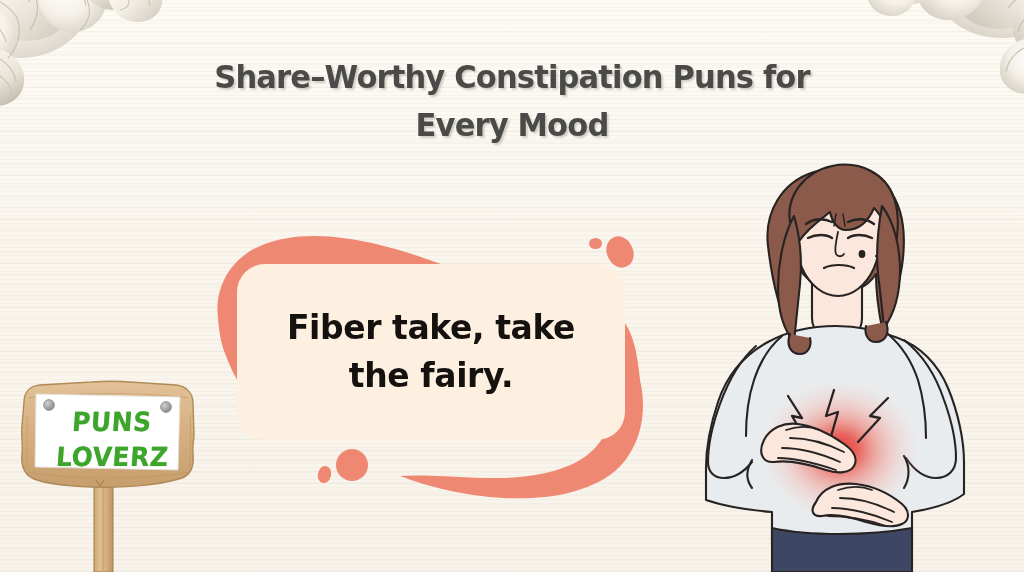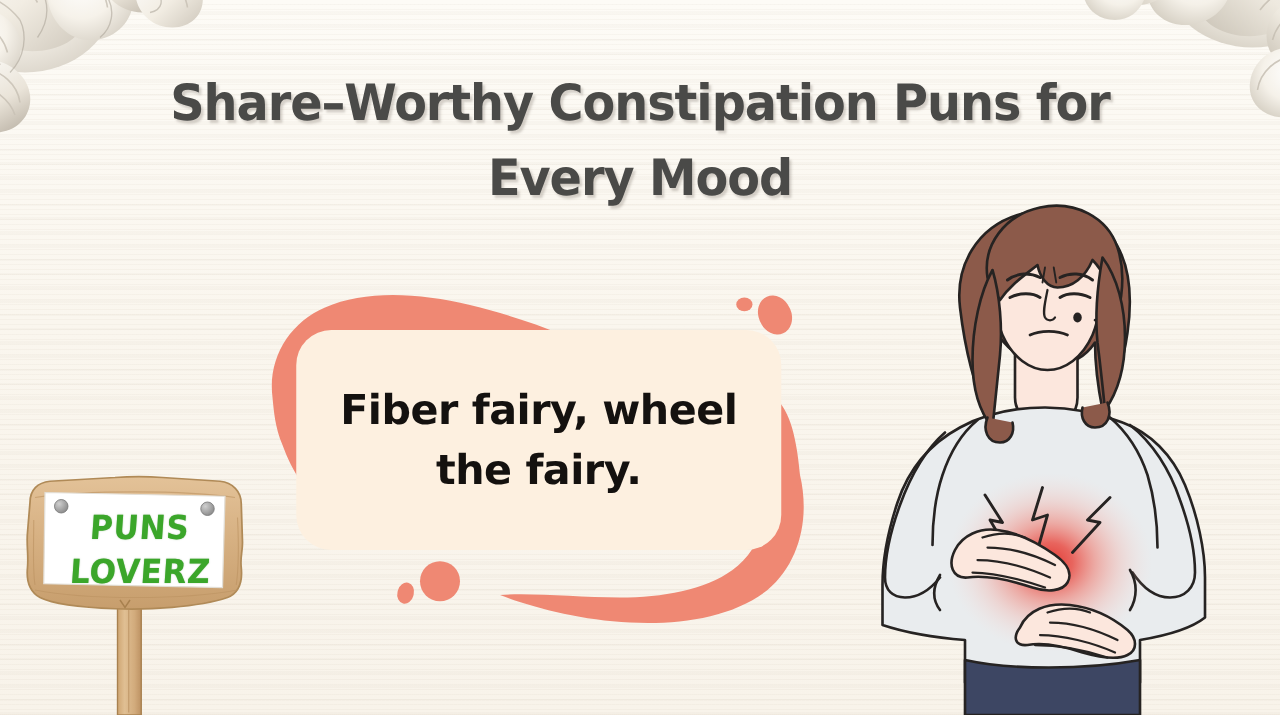--- a/index.html
+++ b/index.html
@@ -37,21 +37,21 @@
   .flower-cluster { position:absolute; pointer-events:none; }
   #flower-top-left { left:-44px; top:-52px; width:210px; height:186px; }
   #flower-top-right { right:-40px; top:-56px; width:200px; height:150px; transform:scaleX(-1); }
 
   
   #title {
     position:absolute; left:0; top:54px; width:1024px;
     text-align:center;
     font-family:"DejaVu Sans", sans-serif;
     font-weight:bold;
-    font-size:40px;
+    font-size:32px;
     line-height:1.49;
     letter-spacing:-0.9px;
     color:#4a4a48;
     text-shadow:2px 2px 2px rgba(120,110,100,0.30);
     z-index:6;
   }
   #title .tline { display:block; transform:scaleX(0.955); }
 
   
   #coral-blob { position:absolute; left:196px; top:214px; width:470px; height:300px; z-index:2; }
@@ -234,21 +234,21 @@
     </svg>
   </div>
 
   <div class="coral-dot" id="dot-tr-small"></div>
   <div class="coral-dot" id="dot-tr-large"></div>
   <div class="coral-dot" id="dot-bl-small"></div>
   <div class="coral-dot" id="dot-bl-large"></div>
 
   <div id="quote-card">
     <div id="quote-text">
-      <span>Fiber fairy, wheel</span><br>
+      <span>Fiber take, take</span><br>
       <span>the fairy.</span>
     </div>
   </div>
 
   <div id="sign">
     <svg viewBox="0 0 200 196" width="200" height="196">
       <defs>
         <linearGradient id="woodg" x1="0" y1="0" x2="0" y2="1">
           <stop offset="0%" stop-color="#e3c298"></stop>
           <stop offset="45%" stop-color="#d7b183"></stop>

